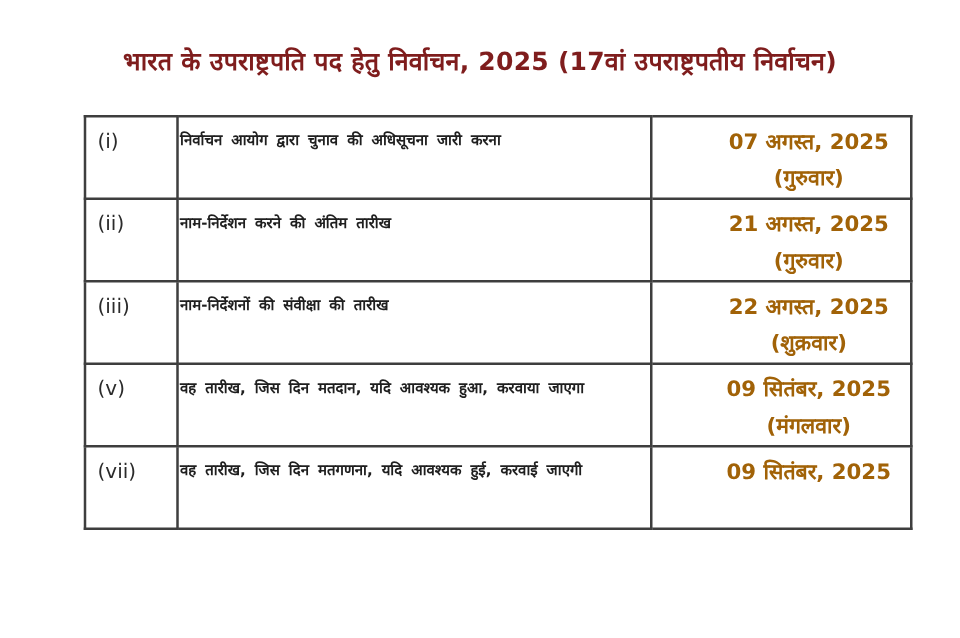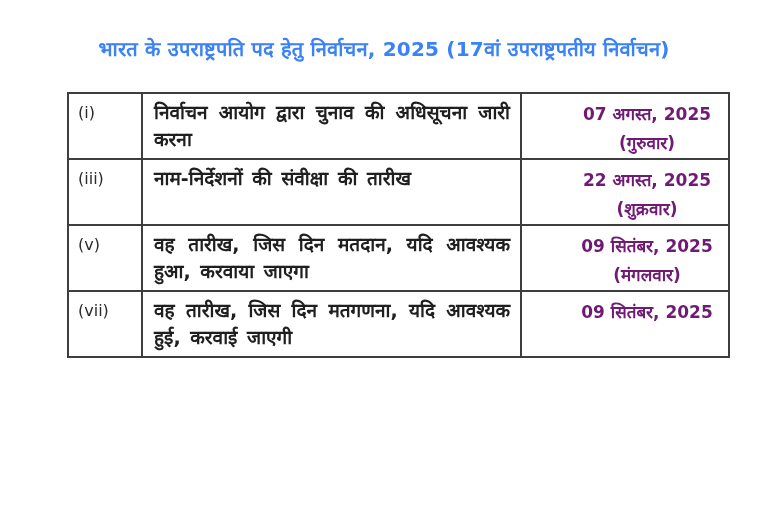--- a/index.html
+++ b/index.html
@@ -17,21 +17,21 @@
     background: #ffffff;
   }
   .doc-title {
     position: absolute;
     top: 36px;
     left: 0;
     width: 768px;
     text-align: center;
     font-size: 20px;
     font-weight: 700;
-    color: #3b82f6;
+    color: #7f1d1d;
     letter-spacing: 0.2px;
     line-height: 1.3;
   }
   table.schedule {
     position: absolute;
     left: 67px;
     top: 92px;
     width: 661px;
     border-collapse: collapse;
     table-layout: fixed;
@@ -42,33 +42,33 @@
     overflow: hidden;
   }
   td.sno {
     font-size: 16px;
     font-weight: 400;
     color: #2b2b2b;
     padding: 7px 0 0 9px;
     line-height: 24px;
   }
   td.event {
-    font-size: 19px;
+    font-size: 12px;
     font-weight: 700;
     color: #1f1f1f;
-    padding: 5px 10px 0 11px;
+    padding: 5px 10px 0 1px;
     text-align: justify;
     text-justify: inter-word;
     line-height: 27px;
     word-spacing: 3px;
   }
   td.date {
     font-size: 17px;
     font-weight: 700;
-    color: #701a75;
+    color: #a16207;
     text-align: center;
     padding-top: 6px;
     line-height: 29px;
     padding-left: 44px;
   }
 </style>
 </head>
 <body>
 
 <div class="page">
@@ -80,20 +80,28 @@
       <col style="width:74px">
       <col style="width:379px">
       <col style="width:208px">
     </colgroup>
     <tbody>
       <tr style="height:50px">
         <td class="sno">(i)</td>
         <td class="event">निर्वाचन आयोग द्वारा चुनाव की अधिसूचना जारी करना</td>
         <td class="date">
           <div>07 अगस्त, 2025</div>
+          <div>(गुरुवार)</div>
+        </td>
+      </tr>
+      <tr style="height:55px">
+        <td class="sno">(ii)</td>
+        <td class="event">नाम-निर्देशन करने की अंतिम तारीख</td>
+        <td class="date">
+          <div>21 अगस्त, 2025</div>
           <div>(गुरुवार)</div>
         </td>
       </tr>
       <tr style="height:55px">
         <td class="sno">(iii)</td>
         <td class="event">नाम-निर्देशनों की संवीक्षा की तारीख</td>
         <td class="date">
           <div>22 अगस्त, 2025</div>
           <div>(शुक्रवार)</div>
         </td>

